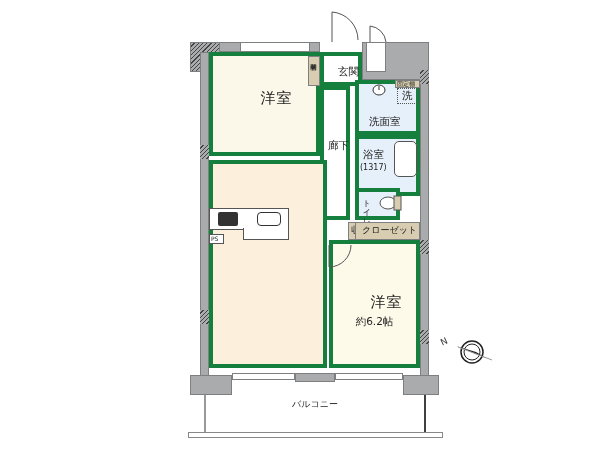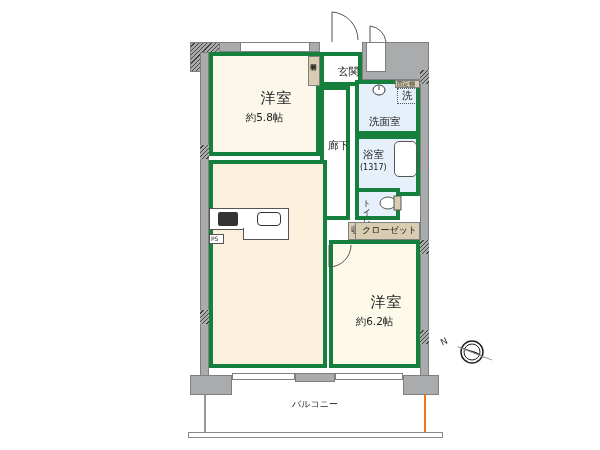--- a/index.html
+++ b/index.html
@@ -27,21 +27,20 @@
 <div class="abs hatch" style="left:420px;top:70px;width:9px;height:14px;"></div>
 <div class="abs hatch" style="left:420px;top:240px;width:9px;height:14px;"></div>
 <div class="abs hatch" style="left:420px;top:330px;width:9px;height:14px;"></div>
 <div class="abs hatch" style="left:200px;top:145px;width:9px;height:14px;"></div>
 <div class="abs hatch" style="left:200px;top:310px;width:9px;height:14px;"></div>
 
 <div class="abs" style="left:240px;top:42px;width:70px;height:10px;background:#fff;border:1px solid #7d7f81;"></div>
 
 <div class="abs room" style="left:209px;top:52px;width:111px;height:104px;background:#fbf8e9;">
   <div class="lbl big" style="left:0;right:0;top:34px;">洋室</div>
-  <div class="lbl sm" style="left:0;right:0;top:56px;">約5.8帖</div>
 </div>
 
 <div class="abs room" style="left:320px;top:52px;width:42px;height:34px;background:#fff;">
   <div class="lbl sm" style="left:14px;top:10px;">玄関</div>
 </div>
 <div class="abs store" style="left:308px;top:56px;width:12px;height:30px;">
   <div class="lbl" style="font-size:6px;writing-mode:vertical-rl;left:1px;top:2px;">玄関収納</div>
 </div>
 <svg style="left:330px;top:10px;" width="30" height="32">
   <path d="M2 32 L2 2 A28 28 0 0 1 28 30" fill="none" stroke="#555" stroke-width="1"></path>
@@ -110,21 +109,21 @@
 </div>
 <svg style="left:329px;top:245px;" width="22" height="22">
   <path d="M0 0 L0 22 A22 22 0 0 0 22 0" fill="none" stroke="#555" stroke-width="1"></path>
 </svg>
 
 <div class="abs wall" style="left:190px;top:375px;width:42px;height:20px;"></div>
 <div class="abs wall" style="left:403px;top:375px;width:36px;height:20px;"></div>
 <div class="abs wall" style="left:295px;top:373px;width:40px;height:9px;"></div>
 <div class="abs" style="left:232px;top:373px;width:63px;height:7px;background:#fff;border:1px solid #7d7f81;"></div>
 <div class="abs" style="left:335px;top:373px;width:68px;height:7px;background:#fff;border:1px solid #7d7f81;"></div>
-<div class="abs" style="left:204px;top:395px;width:222px;height:40px;border-left:2px solid #999;border-right:2px solid #f97316;">
+<div class="abs" style="left:204px;top:395px;width:222px;height:40px;border-left:2px solid #999;border-right:2px solid #404040;">
   <div class="lbl" style="font-size:9px;left:0;right:0;top:5px;">バルコニー</div>
 </div>
 <div class="abs" style="left:188px;top:432px;width:255px;height:6px;border:1px solid #888;background:#fff;"></div>
 
 <svg style="left:440px;top:330px;" width="55" height="40">
   <text x="0" y="14" font-size="9" fill="#333" transform="rotate(-25 5 10)">N</text>
   <circle cx="32" cy="22" r="11" fill="#fff" stroke="#222" stroke-width="1.5"></circle>
   <circle cx="32" cy="22" r="8" fill="none" stroke="#222" stroke-width="1"></circle>
   <polygon points="16,16 46,28 36,22" fill="#222"></polygon>
   <line x1="18" y1="17" x2="52" y2="30" stroke="#999" stroke-width="1"></line>

